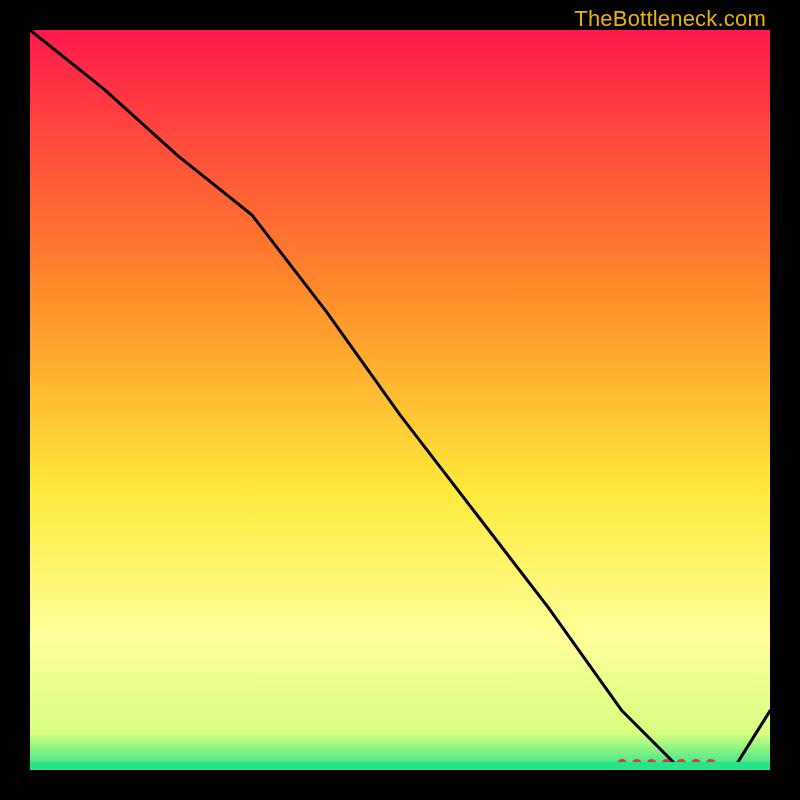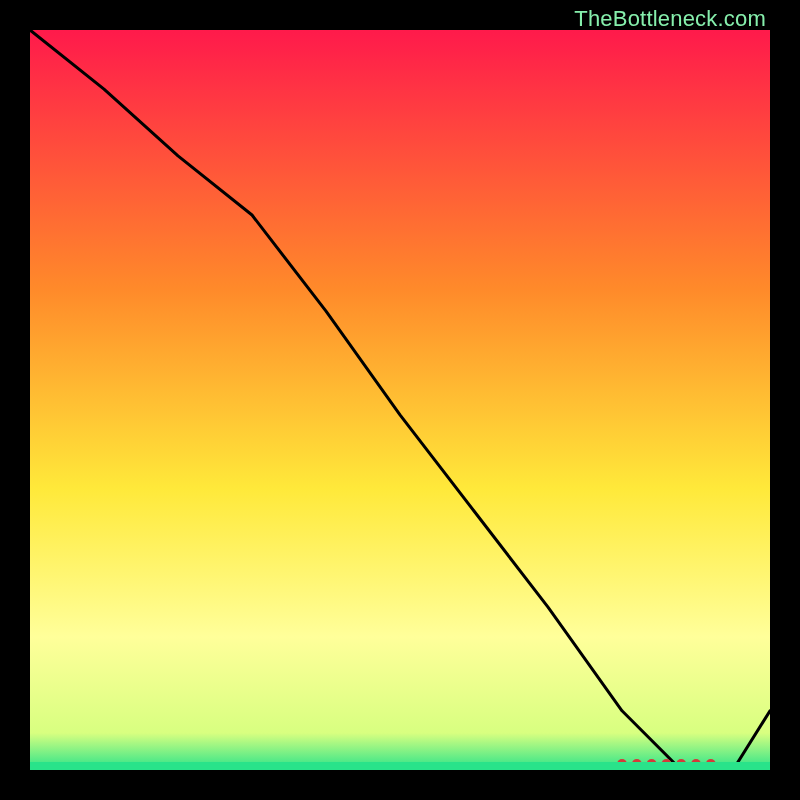--- a/index.html
+++ b/index.html
@@ -24,21 +24,21 @@
     position: absolute;
     left: 0;
     top: 0;
     width: 740px;
     height: 740px;
   }
   .watermark {
     position: absolute;
     top: 6px;
     right: 34px;
-    color: #86efac;
+    color: #eab308;
     font-size: 22px;
     font-weight: 500;
     letter-spacing: 0.2px;
     z-index: 50;
   }
   svg { display:block; }
 </style>
 </head>
 <body>
 

